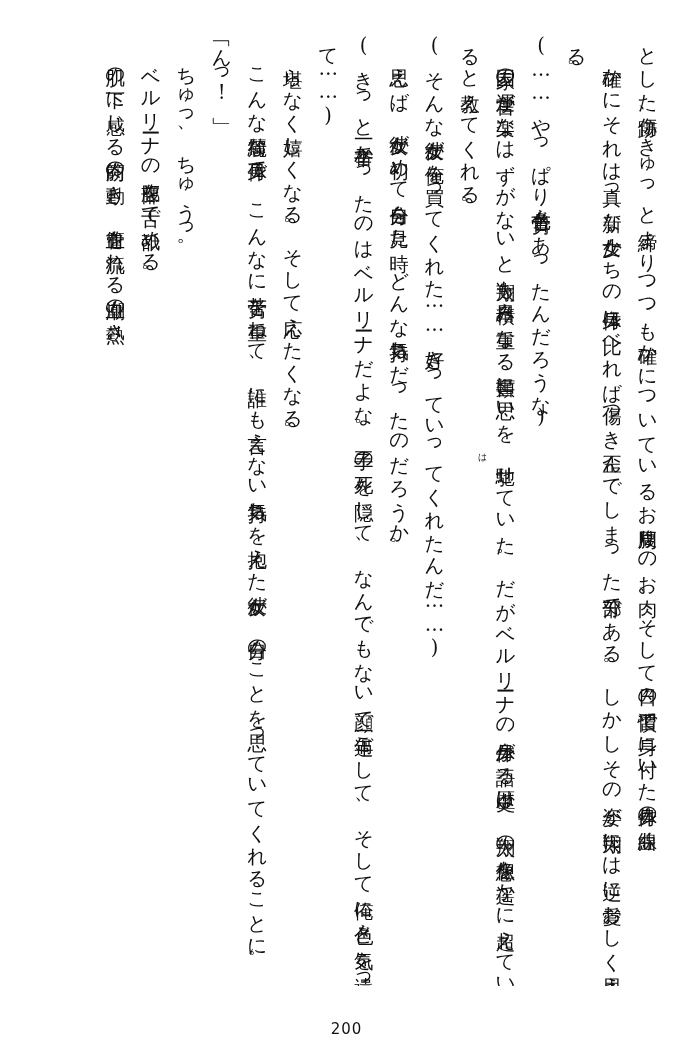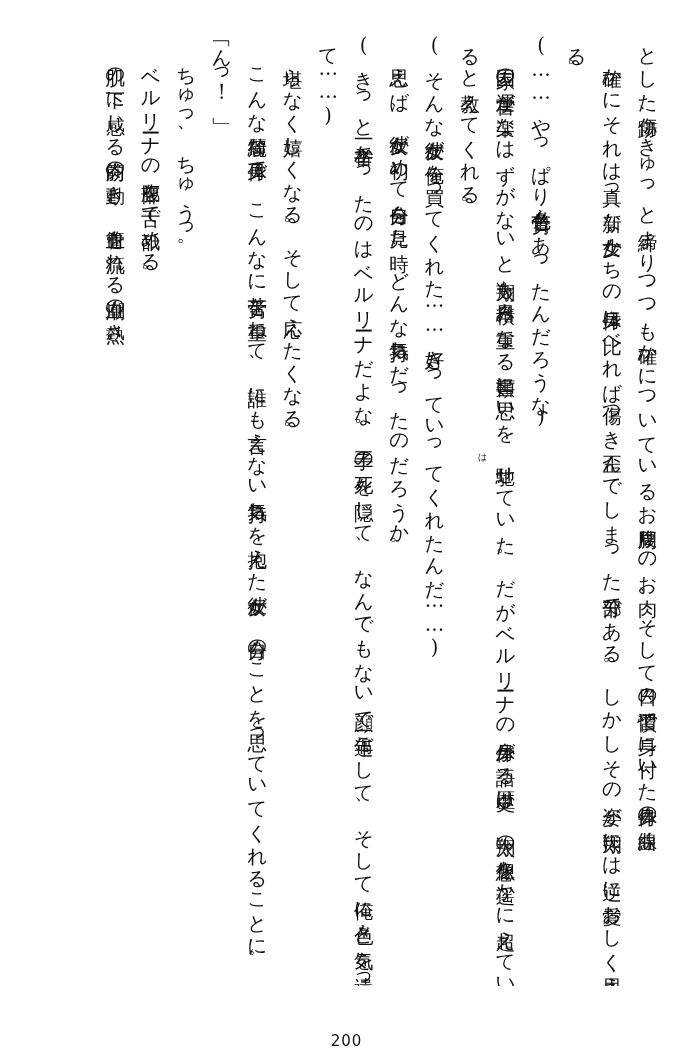--- a/index.html
+++ b/index.html
@@ -54,21 +54,21 @@
     font-size: 9px;
     line-height: 1;
     left: -10px;
     top: 50%;
     transform: translateY(-50%);
     writing-mode: vertical-rl;
     letter-spacing: 0;
   }
   .folio {
     position: absolute;
-    bottom: 0;
+    bottom: 12px;
     left: 0;
     width: 693px;
     text-align: center;
     font-size: 15px;
     font-family: "DejaVu Sans", "Liberation Sans", sans-serif;
     letter-spacing: 1px;
     color: #111111;
   }
 </style>
 </head>

